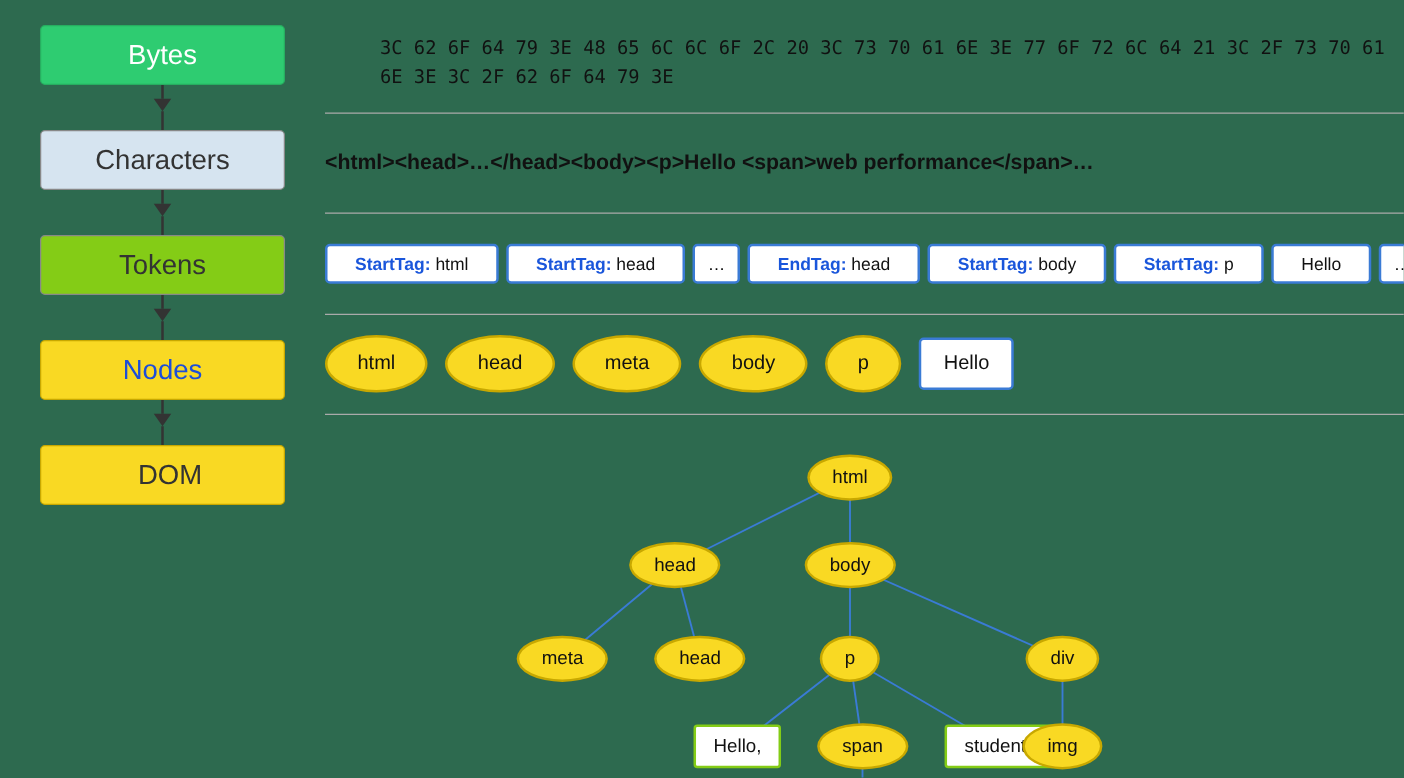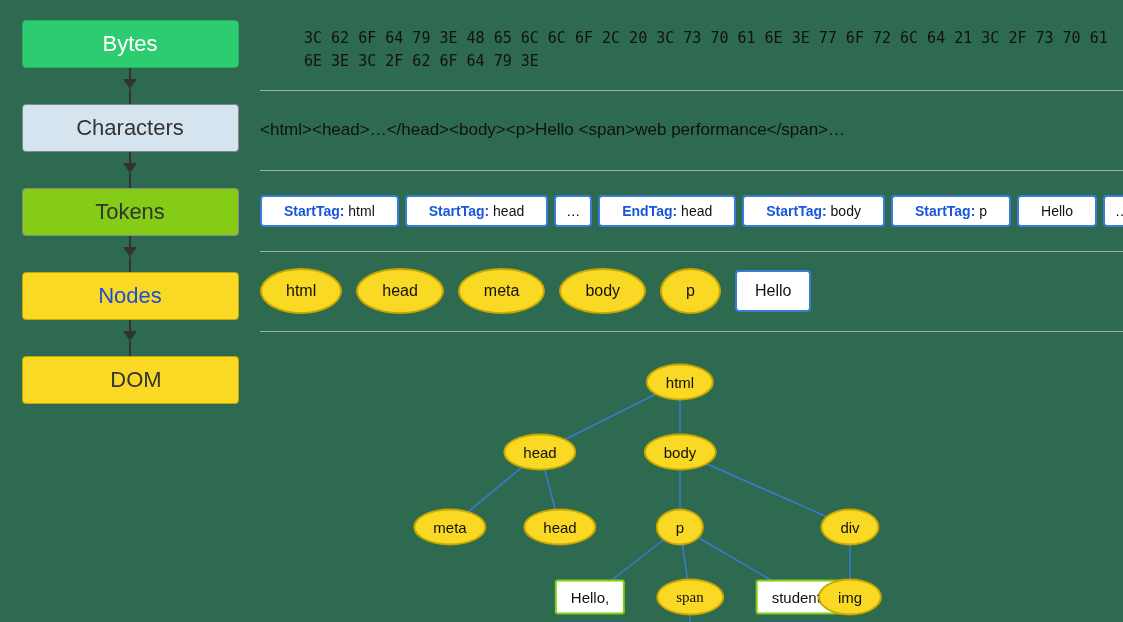--- a/index.html
+++ b/index.html
@@ -25,21 +25,21 @@
       width: 240px;
       flex-shrink: 0;
       display: flex;
       flex-direction: column;
       align-items: center;
       padding-top: 10px;
       gap: 0;
     }
 
     .pipeline-box {
-      width: 217px;
+      width: 196px;
       padding: 10px 16px;
       text-align: center;
       font-size: 22px;
       font-weight: 500;
       border-radius: 4px;
       border: 1.5px solid #888;
     }
 
     .box-bytes {
       background: #2ecc71;
@@ -135,21 +135,21 @@
     }
 
     
     .characters-section {
       min-height: 60px;
     }
 
     .characters-text {
       font-size: 17px;
       color: #111;
-      font-weight: 400;
+      font-weight: 700;
     }
 
     .tokens-container {
       display: flex;
       align-items: center;
       flex-wrap: nowrap;
       gap: 6px;
     }
 
     .token-box {
@@ -399,21 +399,21 @@
         </div>
         <div class="tree-node" style="left:420px; top:185px;">
           <div class="tree-oval">p</div>
         </div>
         <div class="tree-node" style="left:590px; top:185px;">
           <div class="tree-oval">div</div>
         </div>
         <div class="tree-node" style="left:330px; top:255px;">
           <div class="tree-rect">Hello,</div>
         </div>
-        <div class="tree-node" style="left:430px; top:255px;font-family:Liberation Serif, serif;">
+        <div class="tree-node" style="left:430px; top:255px;">
           <div class="tree-oval">span</div>
         </div>
         <div class="tree-node" style="left:540px; top:255px;">
           <div class="tree-rect">students</div>
         </div>
         <div class="tree-node" style="left:590px; top:255px;">
           <div class="tree-oval">img</div>
         </div>
 
       </div>

